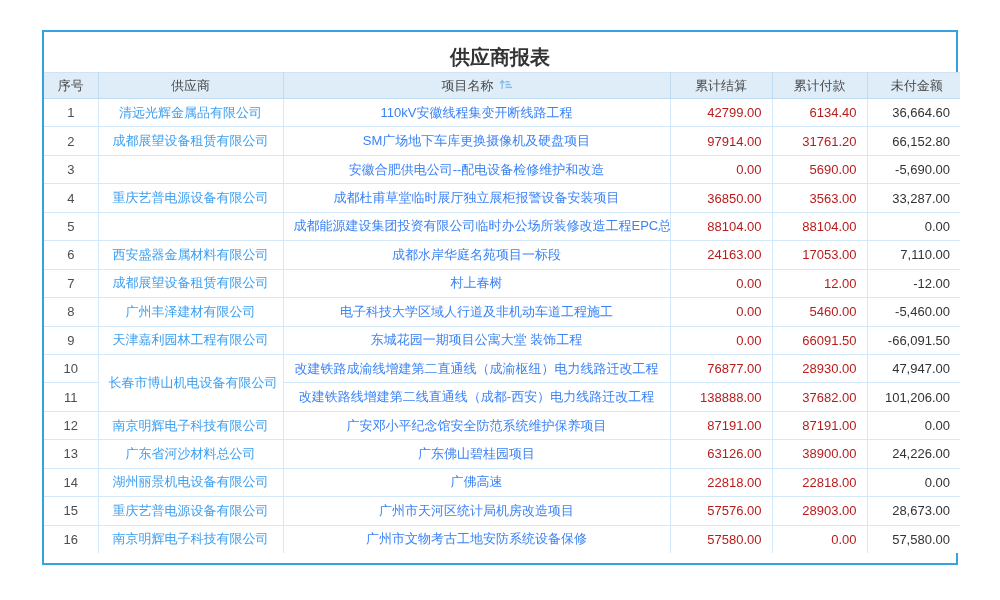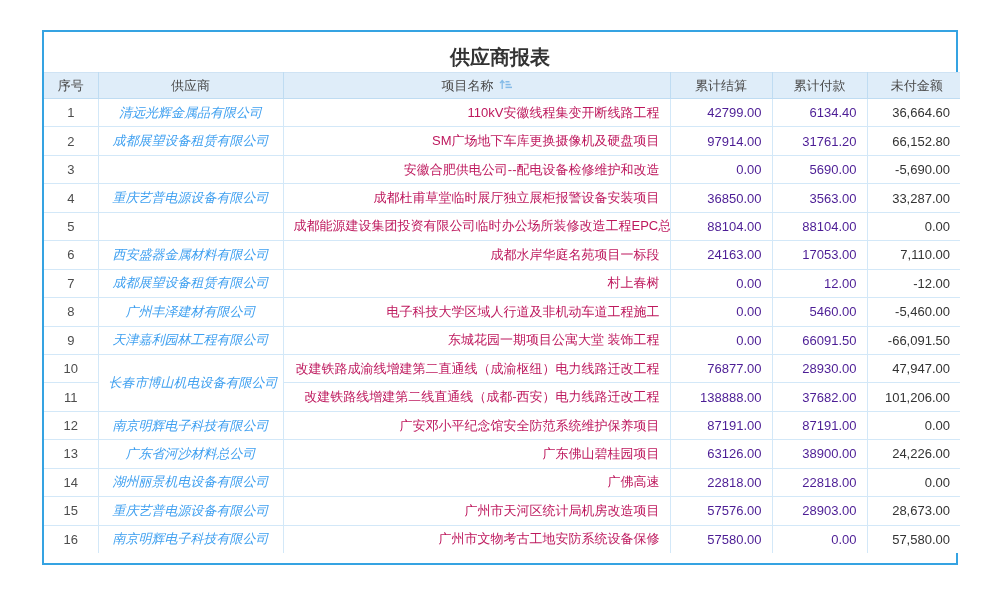--- a/index.html
+++ b/index.html
@@ -28,24 +28,24 @@
   .supplier-table th:first-child{border-left:none;}
   .supplier-table th:last-child{border-right:none;padding-left:12px;}
   .supplier-table td{
     border:1px solid #d3e8f8;padding:0 10px;overflow:hidden;white-space:nowrap;
     background:#ffffff;
   }
   .supplier-table td:first-child{border-left:none;}
   .supplier-table td:last-child{border-right:none;}
   .supplier-table tr:last-child td{border-bottom:none;}
   .col-no{text-align:center;color:#4d4d4d;padding:0 4px;}
-  .col-supplier{text-align:center;color:#3d9ff0;font-style:italic;}
-  .col-project{text-align:right;color:#be185d;}
+  .col-supplier{text-align:center;color:#3d9ff0;}
+  .col-project{text-align:center;color:#3b82f6;}
   .col-num{text-align:right;}
-  .blue{color:#4c1d95;margin-left:19px;}
+  .blue{color:#b91c1c;margin-left:19px;}
   .dark{color:#333333;}
   .th-label{vertical-align:middle;}
   .sort-icon{display:inline-block;margin-left:5px;vertical-align:-1px;}
 </style>
 </head>
 <body>
 
 <div class="report-card">
   <div class="report-title">供应商报表</div>
   <table class="supplier-table">

